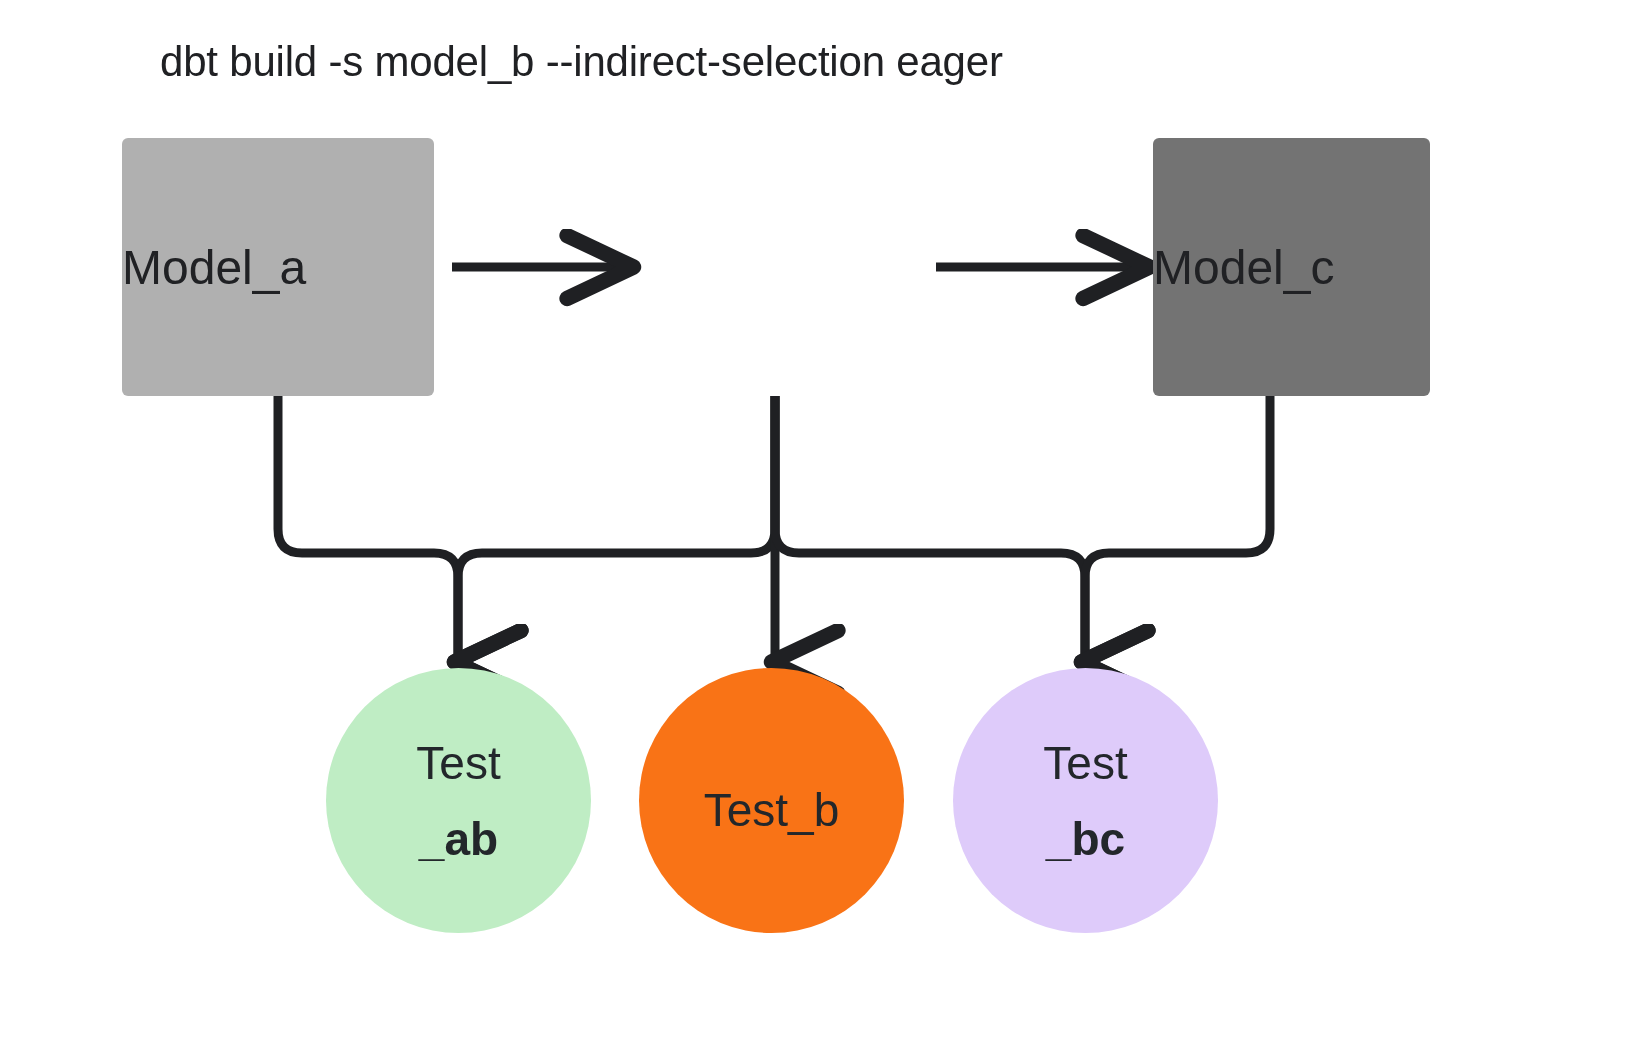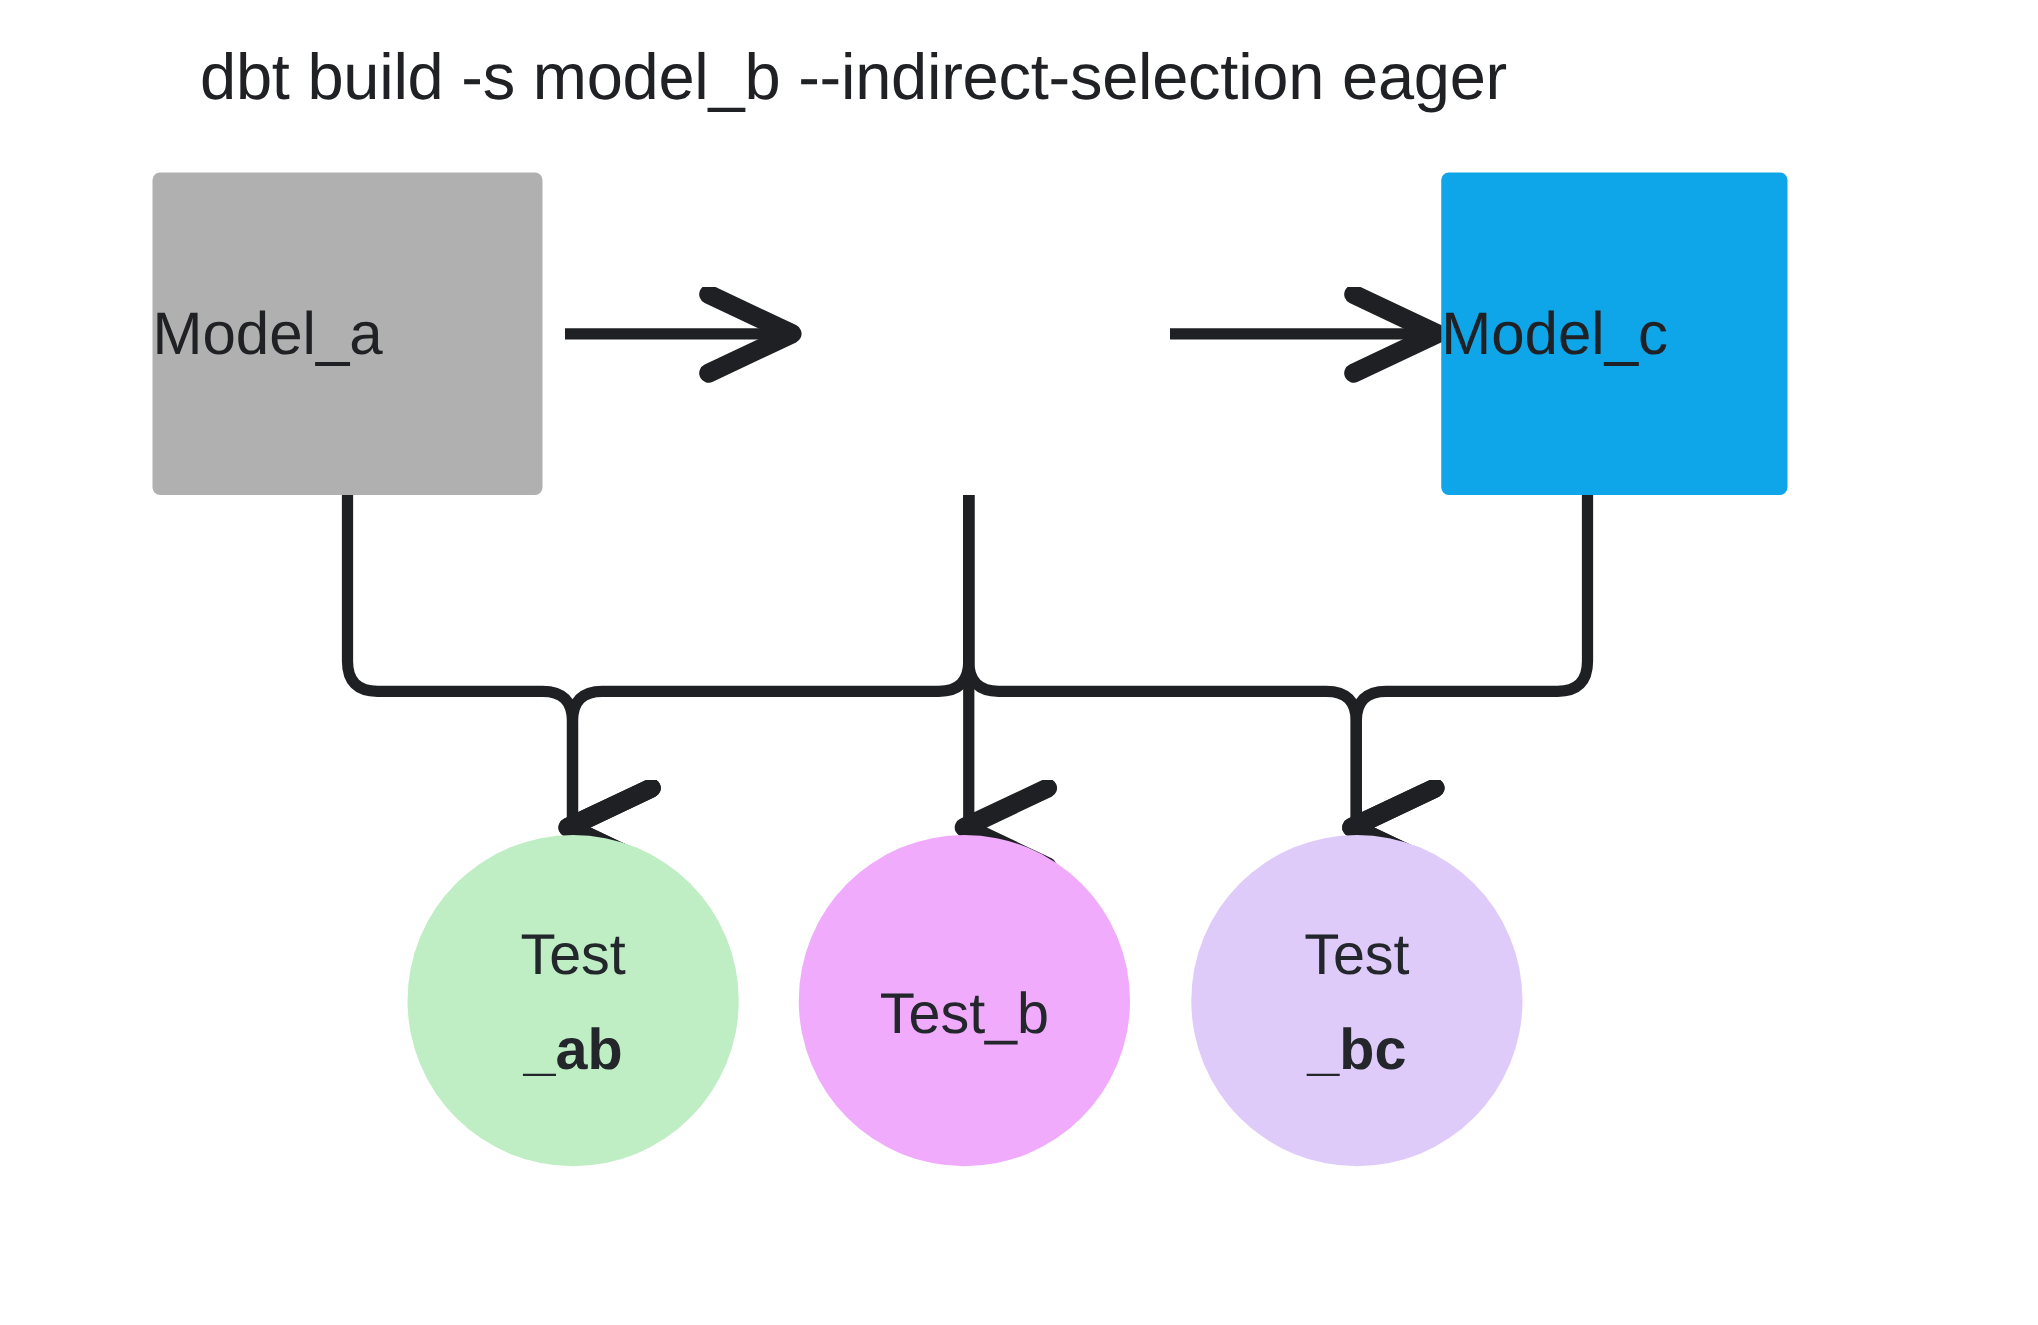--- a/index.html
+++ b/index.html
@@ -17,21 +17,21 @@
     background: #ffffff;
     overflow: hidden;
   }
   #title {
     position: absolute;
     left: 160px;
     top: 30px;
     width: 1200px;
     height: 64px;
     line-height: 64px;
-    font-size: 52px;
+    font-size: 42px;
     color: #202124;
     letter-spacing: -0.2px;
     white-space: nowrap;
     font-family: "Liberation Sans", sans-serif;
   }
   svg#edges {
     position: absolute;
     left: 0;
     top: 0;
     width: 1630px;
@@ -104,30 +104,30 @@
 
       <path d="M 1270 396 L 1270 529 Q 1270 553 1246 553 L 1109 553 Q 1085 553 1085 577 L 1085 662" marker-end="url(#arrowhead-down)"></path>
     </g>
   </svg>
 
   <div class="node-box" style="left:122px; top:138px; width:312px; height:258px; background:#b0b0b0; color:#202124;">
     <span>Model_a</span>
   </div>
 
 
-  <div class="node-box" style="left:1153px; top:138px; width:277px; height:258px; background:#0ea5e9; color:#202124;">
+  <div class="node-box" style="left:1153px; top:138px; width:277px; height:258px; background:#737373; color:#202124;">
     <span>Model_c</span>
   </div>
 
   <div class="node-circle" style="left:326px; top:668px; width:265px; height:265px; background:#bfedc4;">
     <span class="circle-line">Test</span>
     <span class="circle-line">_ab</span>
   </div>
 
-  <div class="node-circle" style="left:639px; top:668px; width:265px; height:265px; background:#f0abfc;">
+  <div class="node-circle" style="left:639px; top:668px; width:265px; height:265px; background:#f97316;">
     <span class="circle-single">Test_b</span>
   </div>
 
   <div class="node-circle" style="left:953px; top:668px; width:265px; height:265px; background:#decbfa;">
     <span class="circle-line">Test</span>
     <span class="circle-line">_bc</span>
   </div>
 
 </div>
 

